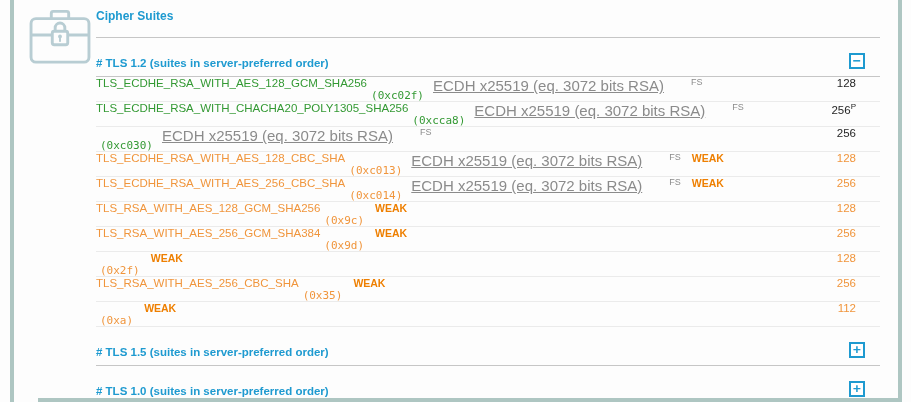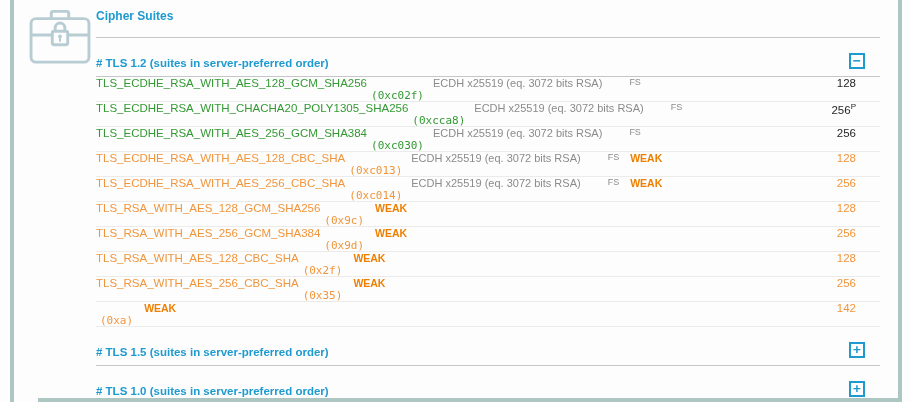--- a/index.html
+++ b/index.html
@@ -44,21 +44,21 @@
   .suite-table{width:100%;}
   .suite-row{
     display:flex;height:24px;
     border-bottom:1px solid #ebebeb;
   }
   .suite-name{font-size:11.5px;color:#339933;white-space:nowrap;}
   .suite-code{
     font-family:"DejaVu Sans Mono", monospace;font-size:11px;color:#339933;
     margin-left:4px;white-space:nowrap;margin-top:12px;
   }
-  .suite-kex{font-size:11px;color:#8b8b8b;margin-left:9px;white-space:nowrap;}
+  .suite-kex{font-size:15px;color:#8b8b8b;margin-left:9px;white-space:nowrap;text-decoration:underline;}
   .suite-fs{font-size:9px;color:#8b8b8b;margin-left:11px;padding-left:16px;}
   .suite-weak{font-size:10.5px;font-weight:bold;color:#ee7f00;margin-left:11px;}
   .suite-bits{
     margin-left:auto;padding-right:24px;font-size:11.5px;color:#262626;
     position:relative;white-space:nowrap;
   }
   .suite-bits sup{font-size:8px;}
   .weak-row .suite-name,.weak-row .suite-code{color:#f0953c;}
   .weak-row .suite-bits{color:#f0953c;}
 </style>
@@ -107,21 +107,20 @@
   <div class="suite-row">
     <span class="suite-name">TLS_ECDHE_RSA_WITH_CHACHA20_POLY1305_SHA256</span>
     <span class="suite-code">(0xcca8)</span>
     <span class="suite-kex">ECDH x25519 (eq. 3072 bits RSA)</span>
     <span class="suite-fs">FS</span>
 
     <span class="suite-bits"><span class="bits-val">256</span><sup class="bits-sup">P</sup></span>
   </div>
 
   <div class="suite-row">
-    <span class="suite-name">TLS_ECDHE_RSA_WITH_AES_256_GCM_SHA384</span>
     <span class="suite-code">(0xc030)</span>
     <span class="suite-kex">ECDH x25519 (eq. 3072 bits RSA)</span>
     <span class="suite-fs">FS</span>
 
     <span class="suite-bits"><span class="bits-val">256</span></span>
   </div>
 
   <div class="suite-row weak-row">
     <span class="suite-name">TLS_ECDHE_RSA_WITH_AES_128_CBC_SHA</span>
     <span class="suite-code">(0xc013)</span>
@@ -150,40 +149,39 @@
 
   <div class="suite-row weak-row">
     <span class="suite-name">TLS_RSA_WITH_AES_256_GCM_SHA384</span>
     <span class="suite-code">(0x9d)</span>
 
     <span class="suite-weak">WEAK</span>
     <span class="suite-bits"><span class="bits-val">256</span></span>
   </div>
 
   <div class="suite-row weak-row">
-    <span class="suite-name">TLS_RSA_WITH_AES_128_CBC_SHA</span>
     <span class="suite-code">(0x2f)</span>
 
     <span class="suite-weak">WEAK</span>
     <span class="suite-bits"><span class="bits-val">128</span></span>
   </div>
 
   <div class="suite-row weak-row">
     <span class="suite-name">TLS_RSA_WITH_AES_256_CBC_SHA</span>
     <span class="suite-code">(0x35)</span>
 
     <span class="suite-weak">WEAK</span>
     <span class="suite-bits"><span class="bits-val">256</span></span>
   </div>
 
   <div class="suite-row weak-row">
     <span class="suite-code">(0xa)</span>
 
     <span class="suite-weak">WEAK</span>
-    <span class="suite-bits"><span class="bits-val">142</span></span>
+    <span class="suite-bits"><span class="bits-val">112</span></span>
   </div>
 </div>
   </div>
 
   <div class="section">
     <div class="section-header">
       <span class="section-label"># TLS 1.5 (suites in server-preferred order)</span>
       <span class="toggle-box">
           <span class="toggle-glyph">+</span>
         </span>

